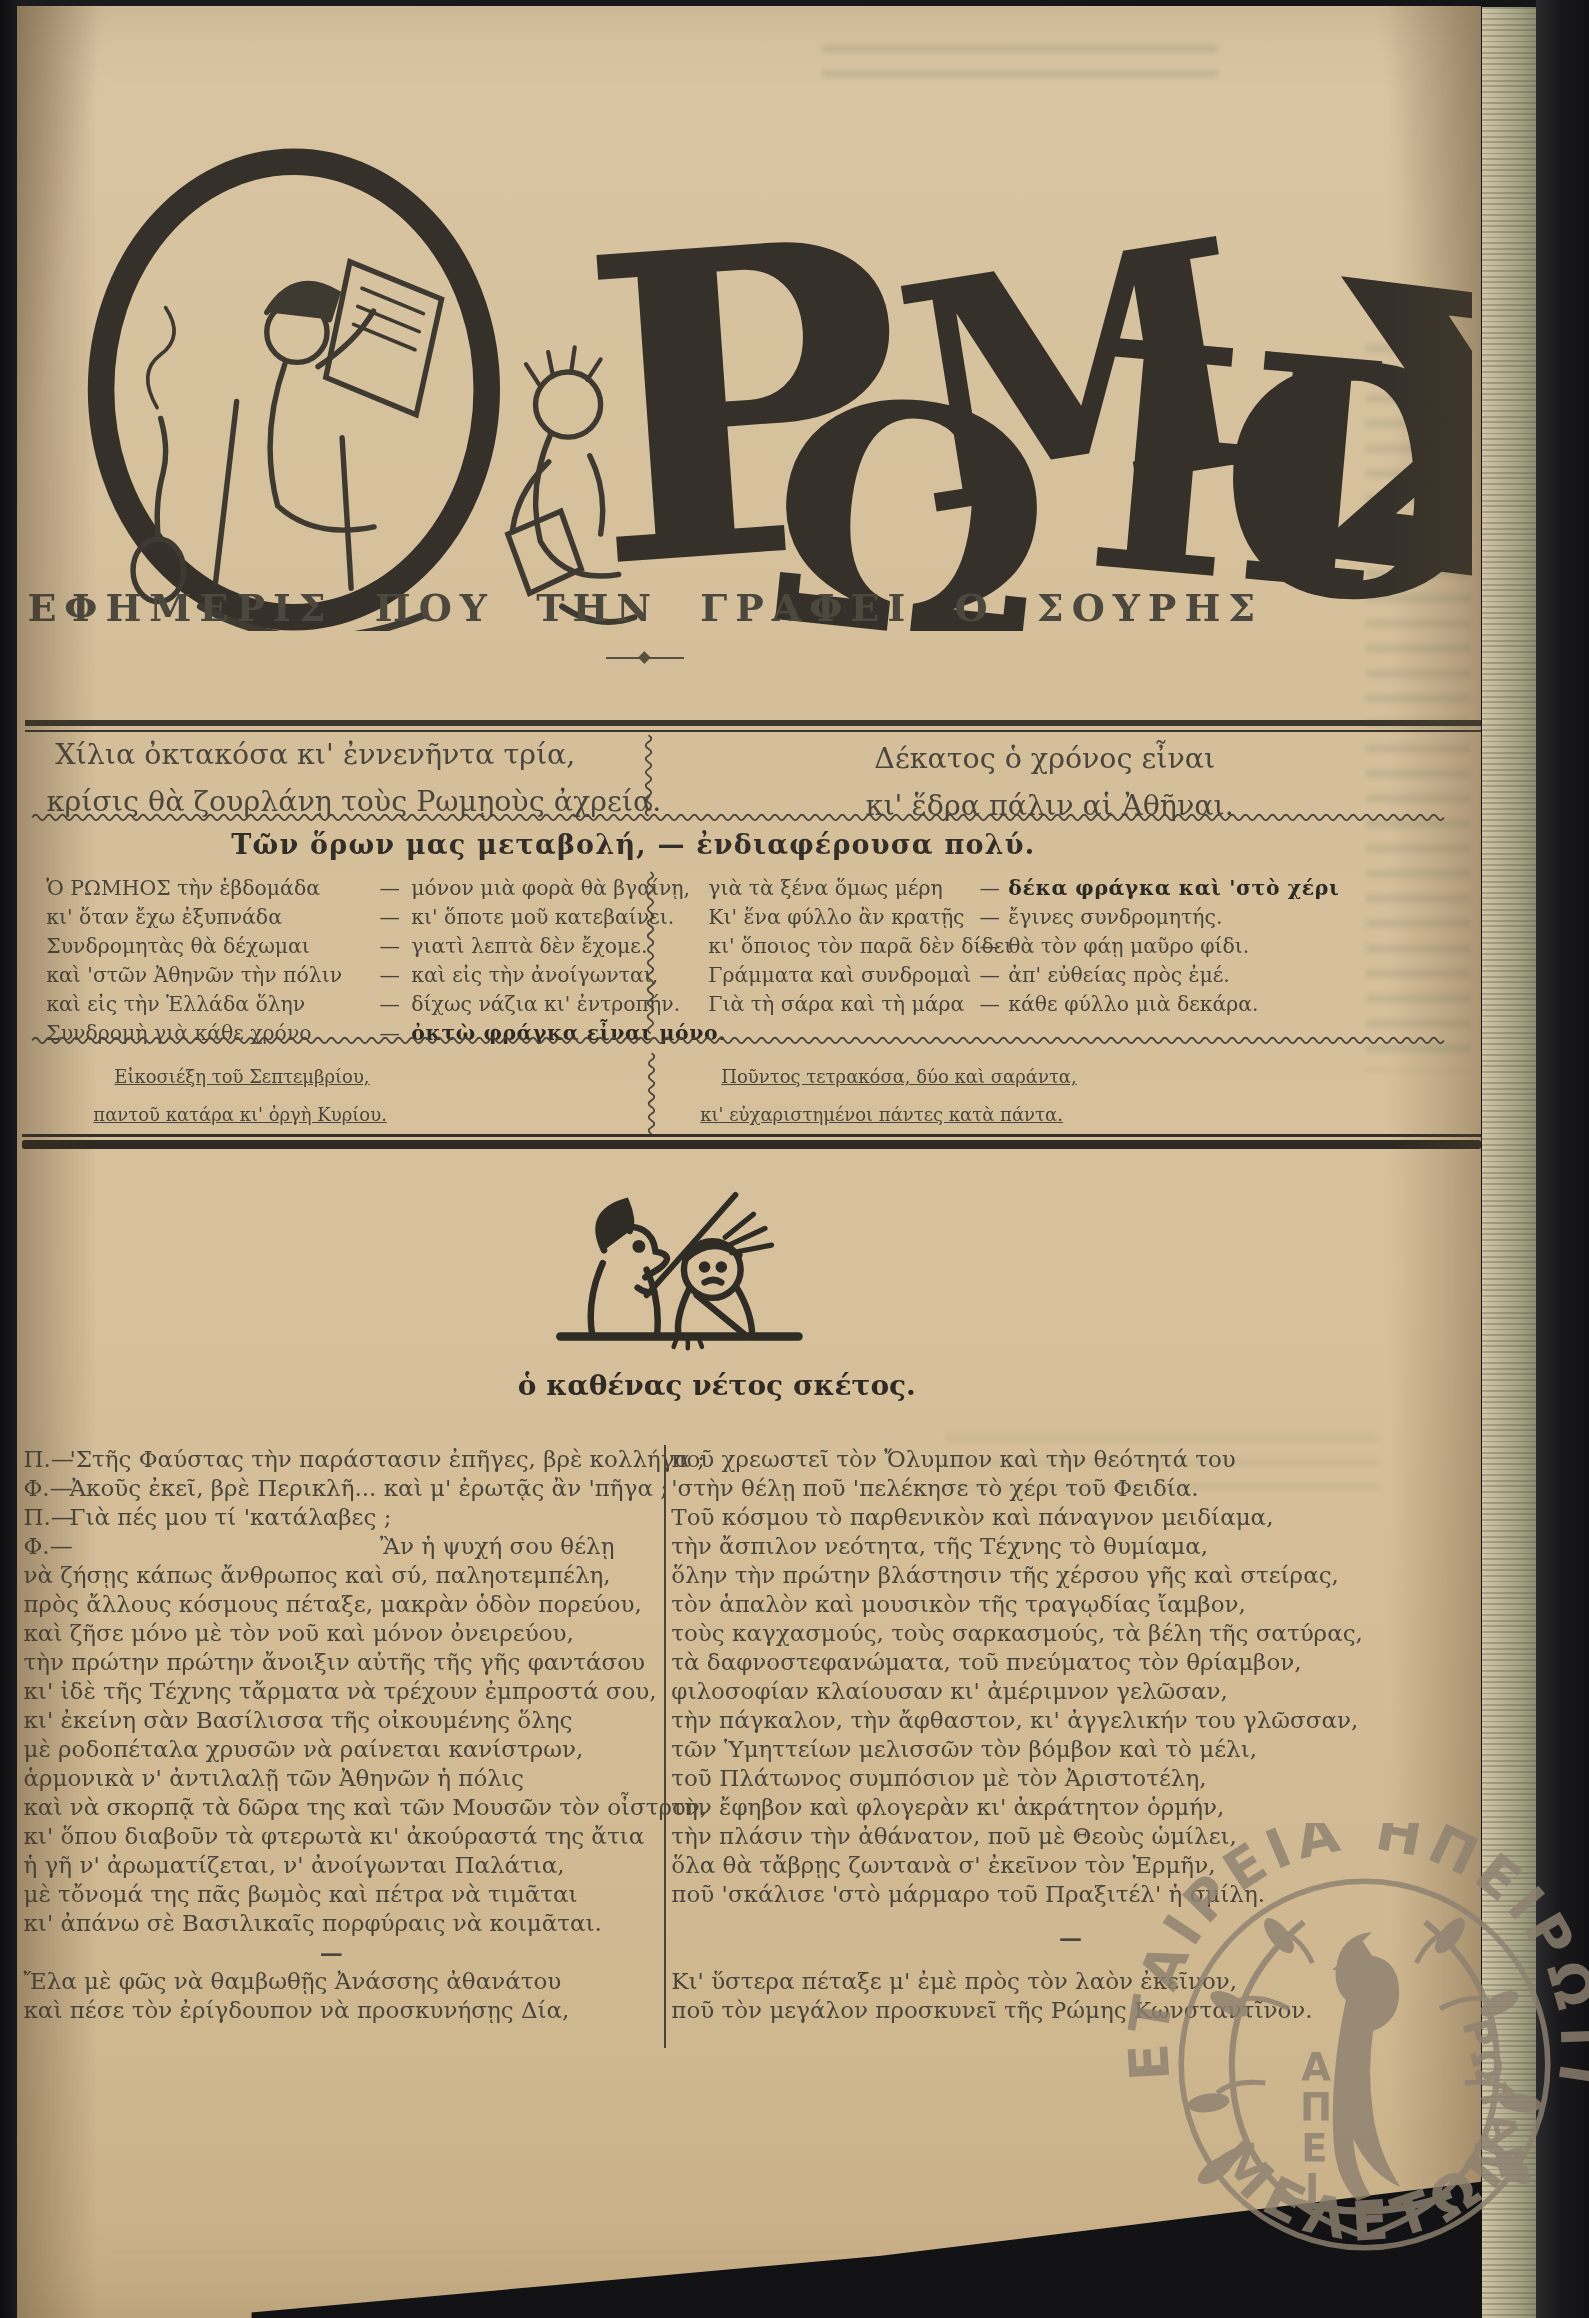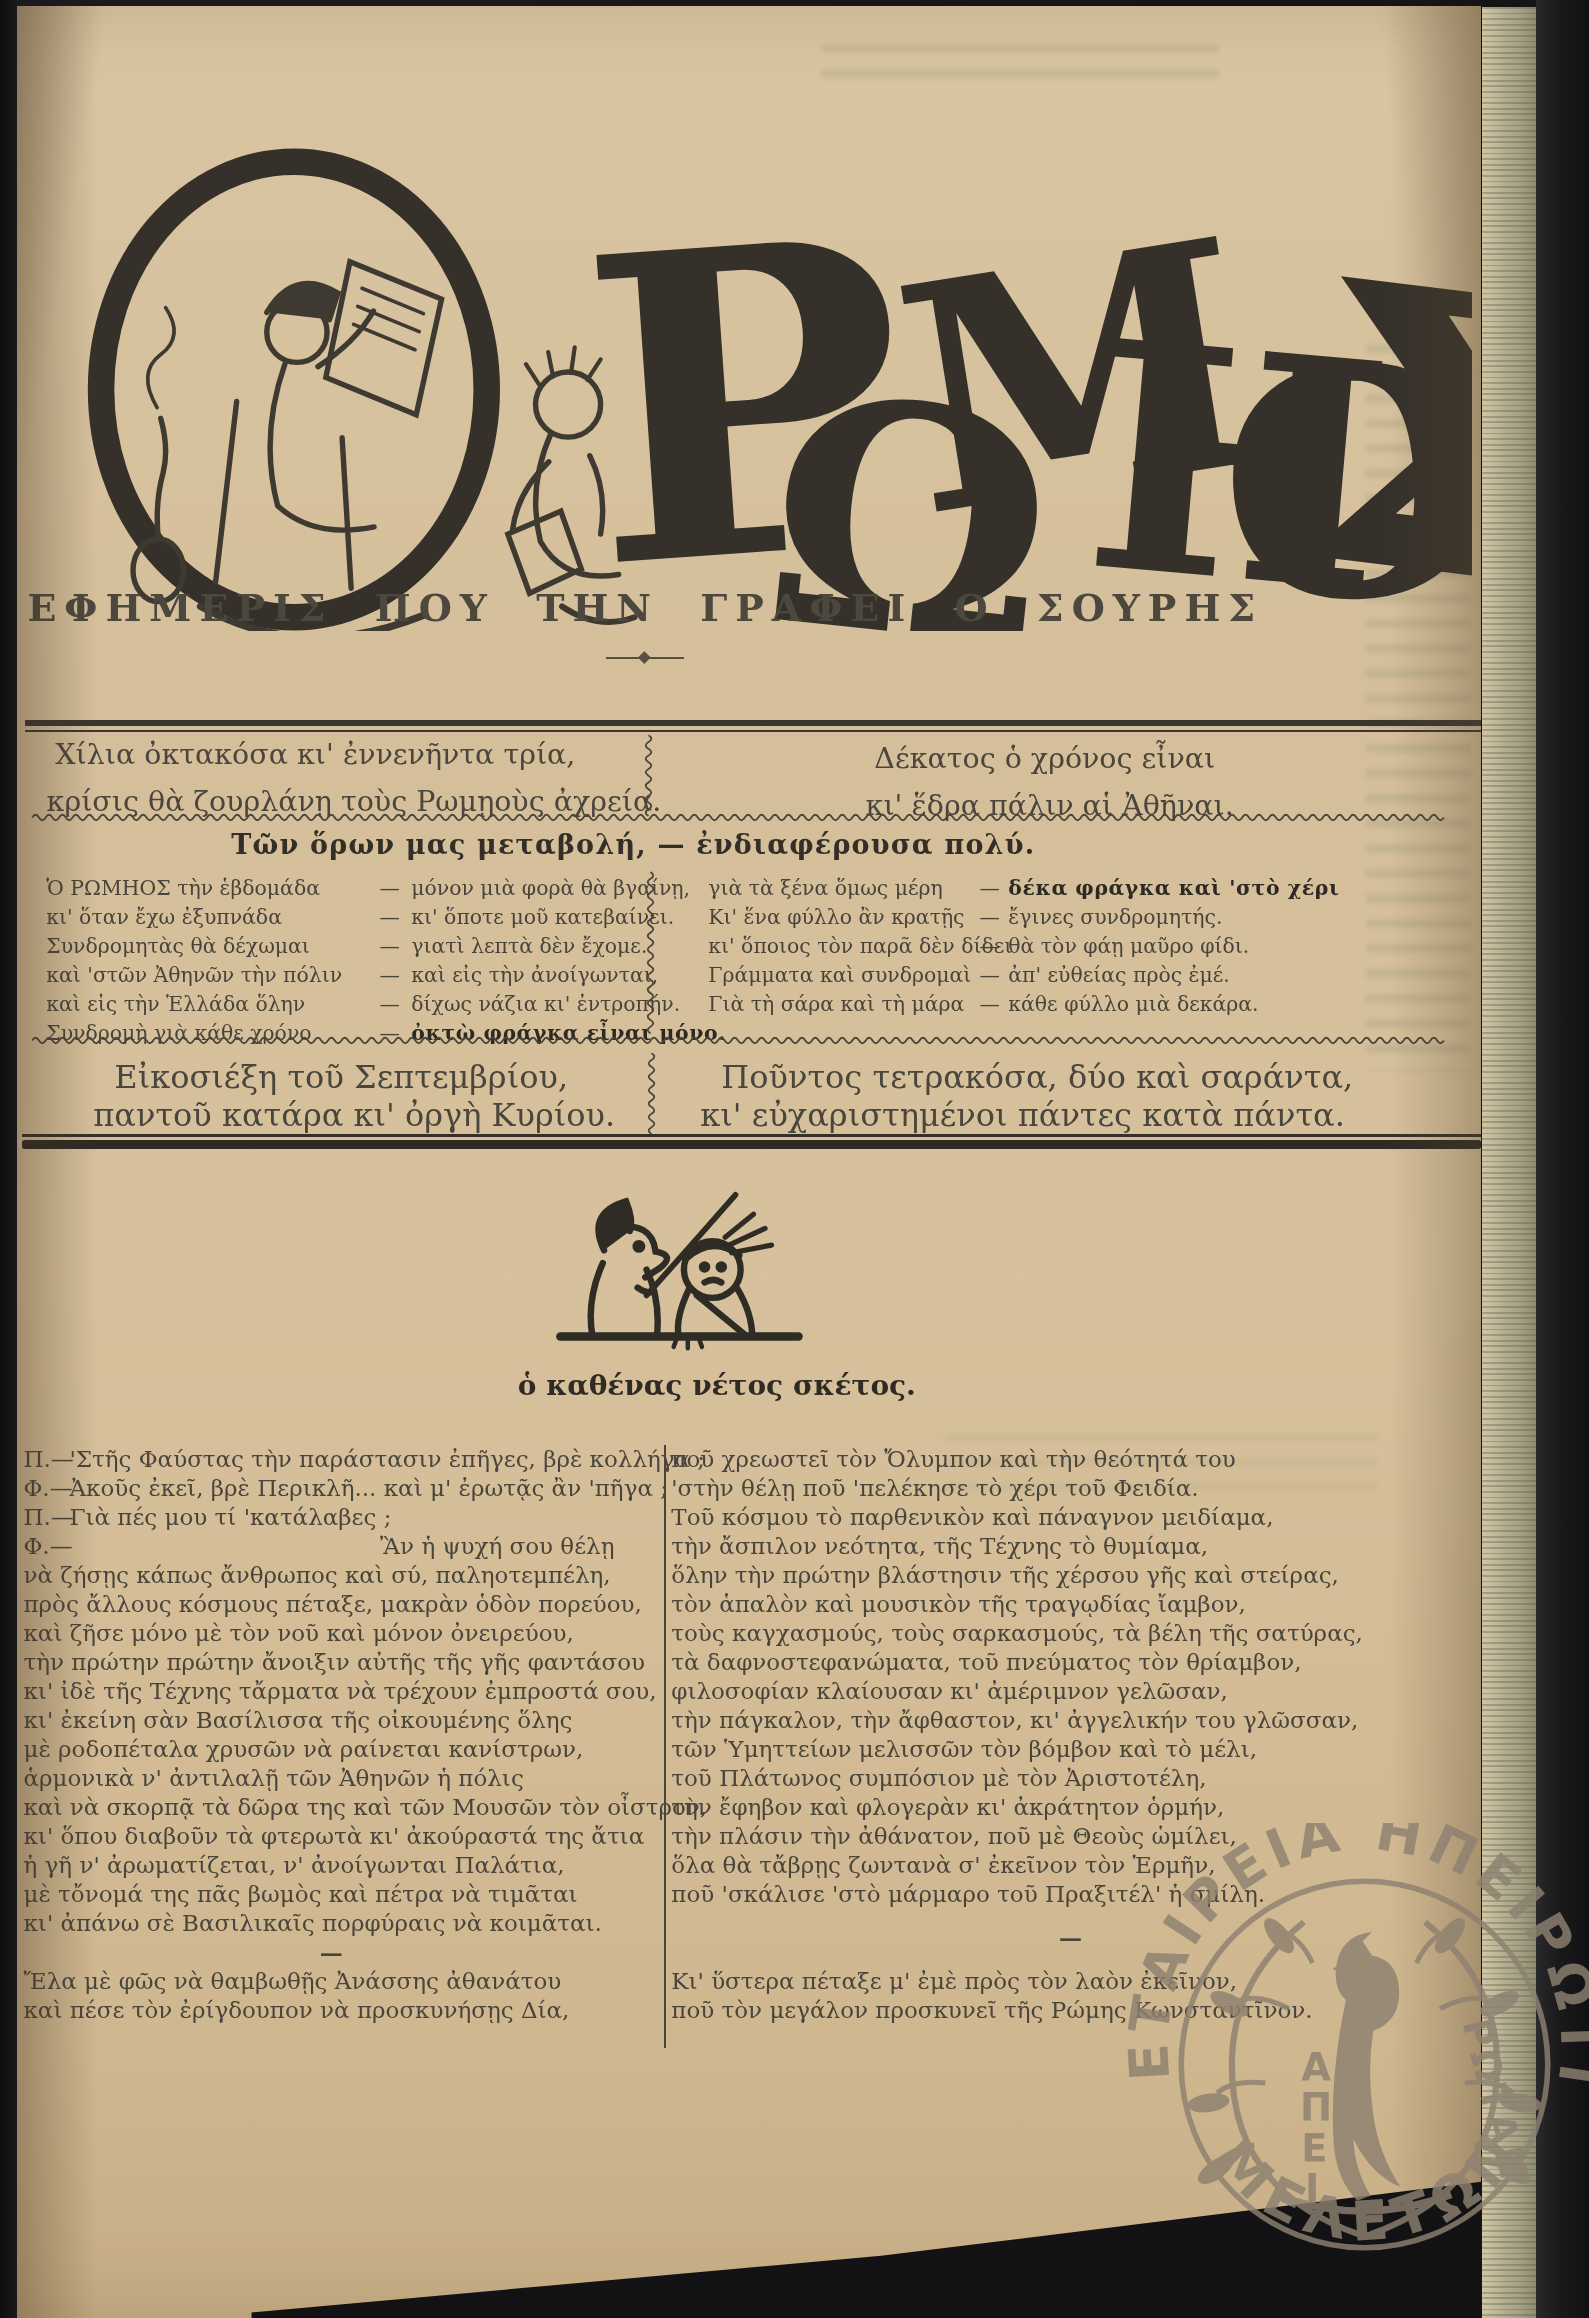--- a/index.html
+++ b/index.html
@@ -38,21 +38,21 @@
   .rule-double .r1{height:5.6px;background:#3a362e;}
   .rule-double .r2{height:1.9px;background:#3a362e;margin-top:4.3px;}
   .rule-heavy{position:absolute;left:4.3px;top:1128px;width:1459px;}
   .rule-heavy .r1{height:2.5px;background:#343028;}
   .rule-heavy .r2{height:8.7px;background:#2e2a23;margin-top:3.7px;border-radius:2.5px;}
   .vrule{position:absolute;left:647px;top:1439px;width:1.9px;height:603px;background:#4a453b;}
   svg.wavy{position:absolute;overflow:visible;}
   
   .verse{position:absolute;font-size:28.5px;line-height:47px;white-space:nowrap;color:#4a463c;}
   .verse div:nth-of-type(2){margin-left:-8.7px;}
-  .date-block{position:absolute;font-size:32px;line-height:38px;white-space:nowrap;color:#4a463c;}
+  .date-block{position:absolute;font-size:18px;line-height:38px;white-space:nowrap;color:#4a463c;text-decoration:underline;}
   .date-block div:nth-of-type(2){margin-left:-21px;}
   
   .terms-heading{position:absolute;left:0;top:823px;width:1232px;text-align:center;
         font-size:27px;font-weight:bold;color:#332f28;letter-spacing:1.2px;}
   .terms-col{position:absolute;top:868px;font-size:20.4px;line-height:29px;white-space:nowrap;color:#48443a;}
   .trow{display:grid;}
   .terms-col.lft{left:29px;}  .terms-col.lft .trow{grid-template-columns:322px 43px auto;}
   .terms-col.rgt{left:691px;}.terms-col.rgt .trow{grid-template-columns:263px 37px auto;}
   .trow .dash{text-align:center;}
   .trow.bdef .tdef{font-weight:bold;color:#2d2a23;letter-spacing:0.6px;}

